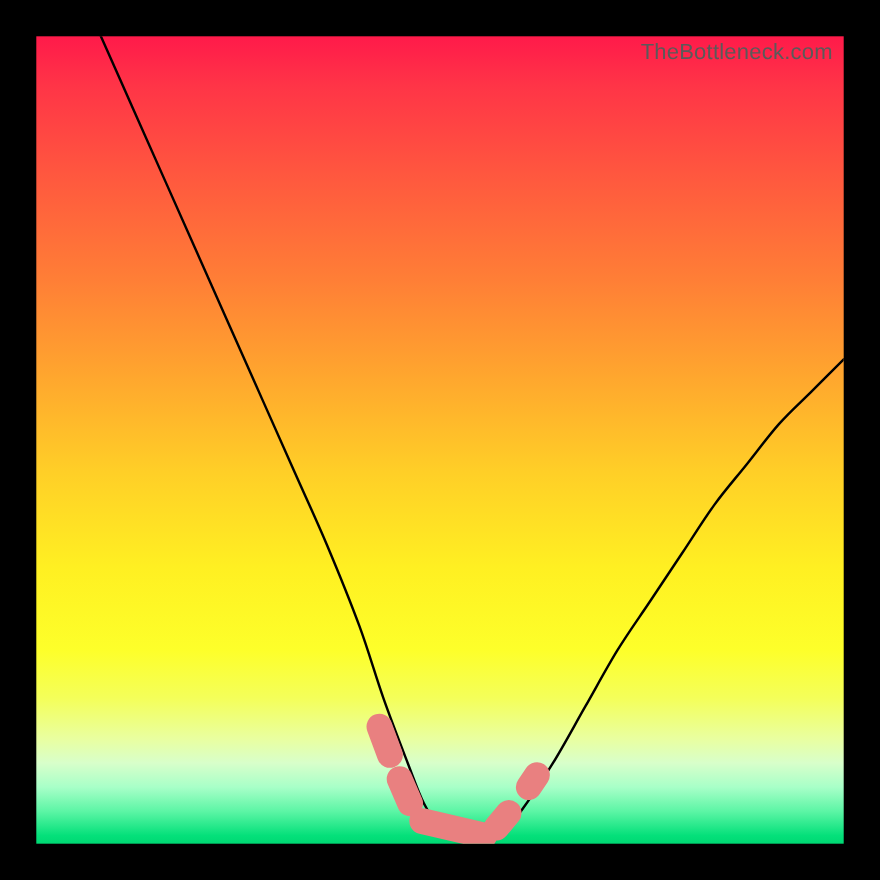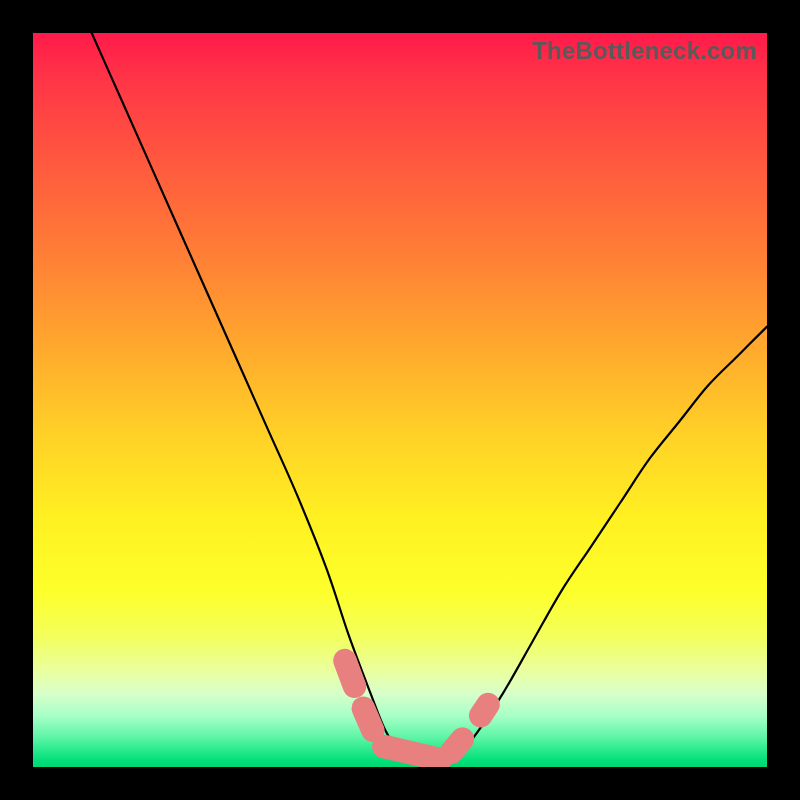--- a/index.html
+++ b/index.html
@@ -44,22 +44,22 @@
       #04e07a 99%,
       #00d873 100%
     );
     overflow: hidden;
   }
   .watermark {
     position: absolute;
     top: 4px;
     right: 10px;
     color: #5a5a5a;
-    font-size: 24px;
-    font-weight: 700;
+    font-size: 20px;
+    font-weight: 400;
     letter-spacing: 0.2px;
     user-select: none;
   }
   svg.curve {
     position: absolute;
     left: 0;
     top: 0;
     width: 734px;
     height: 734px;
     overflow: visible;

